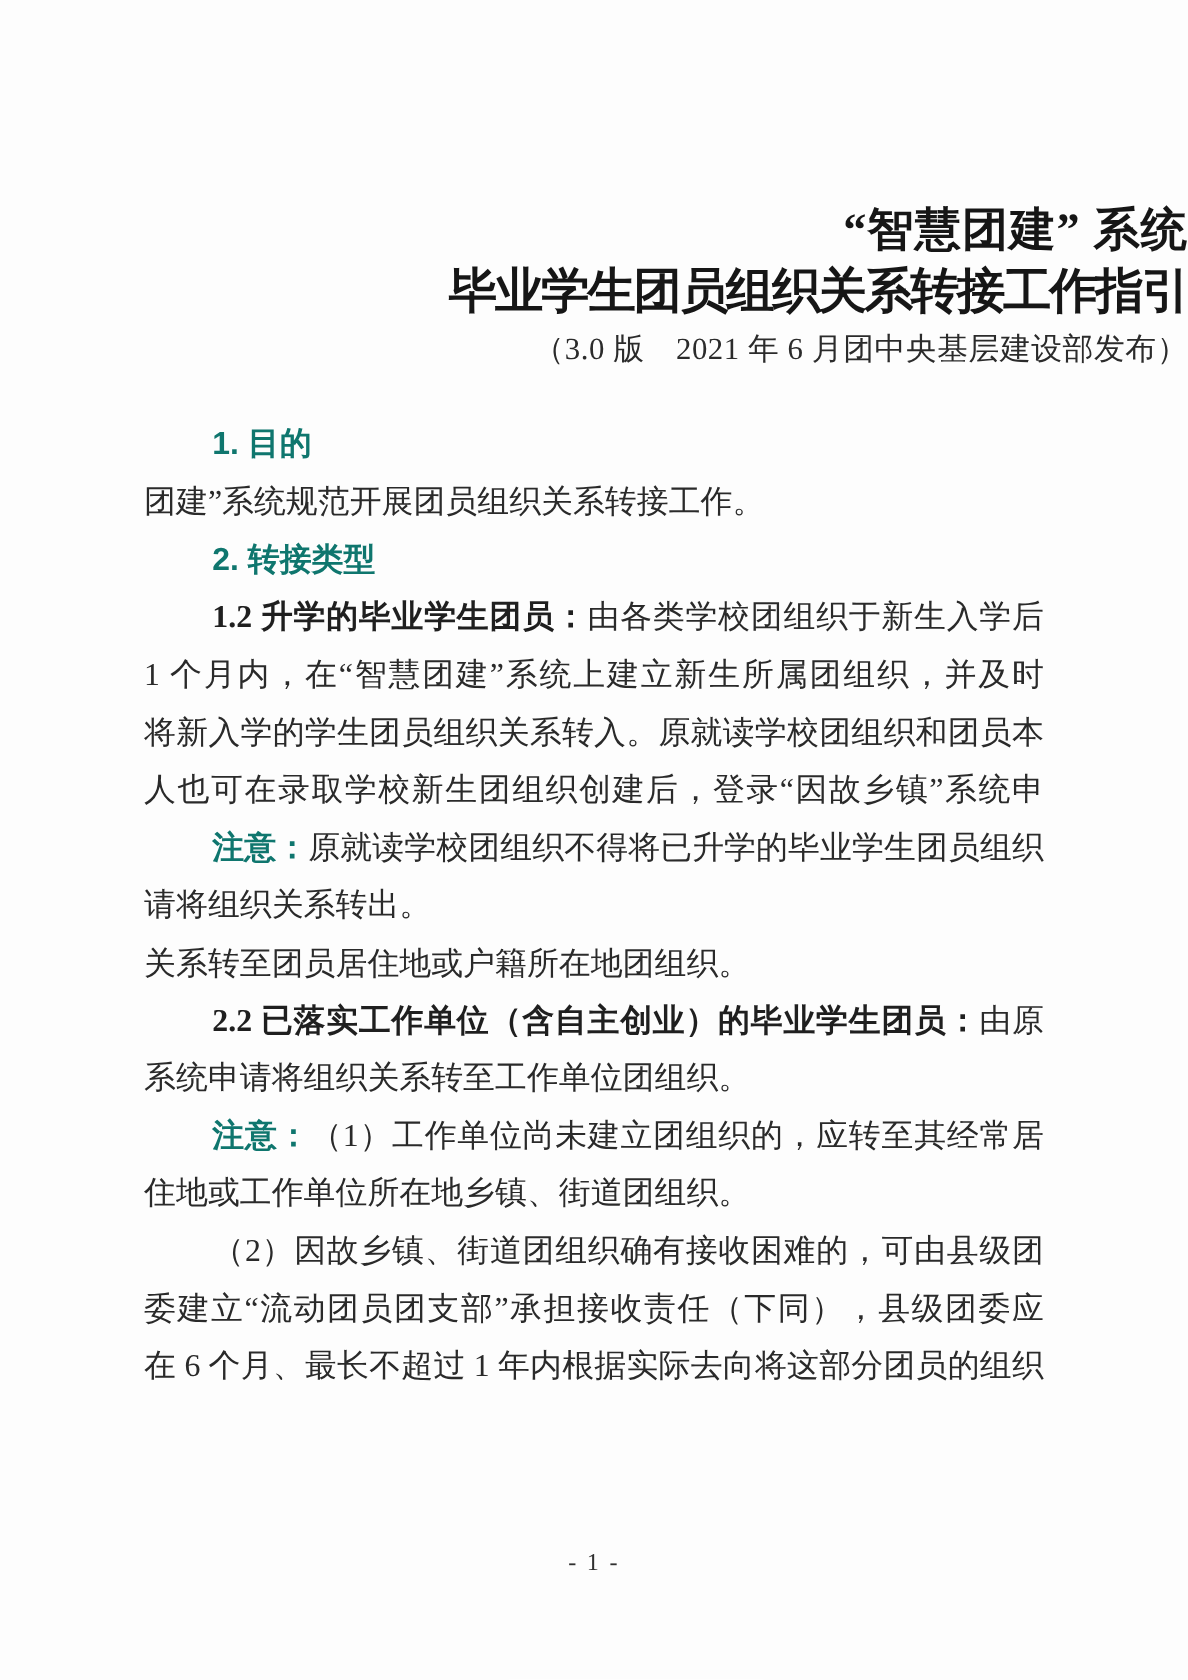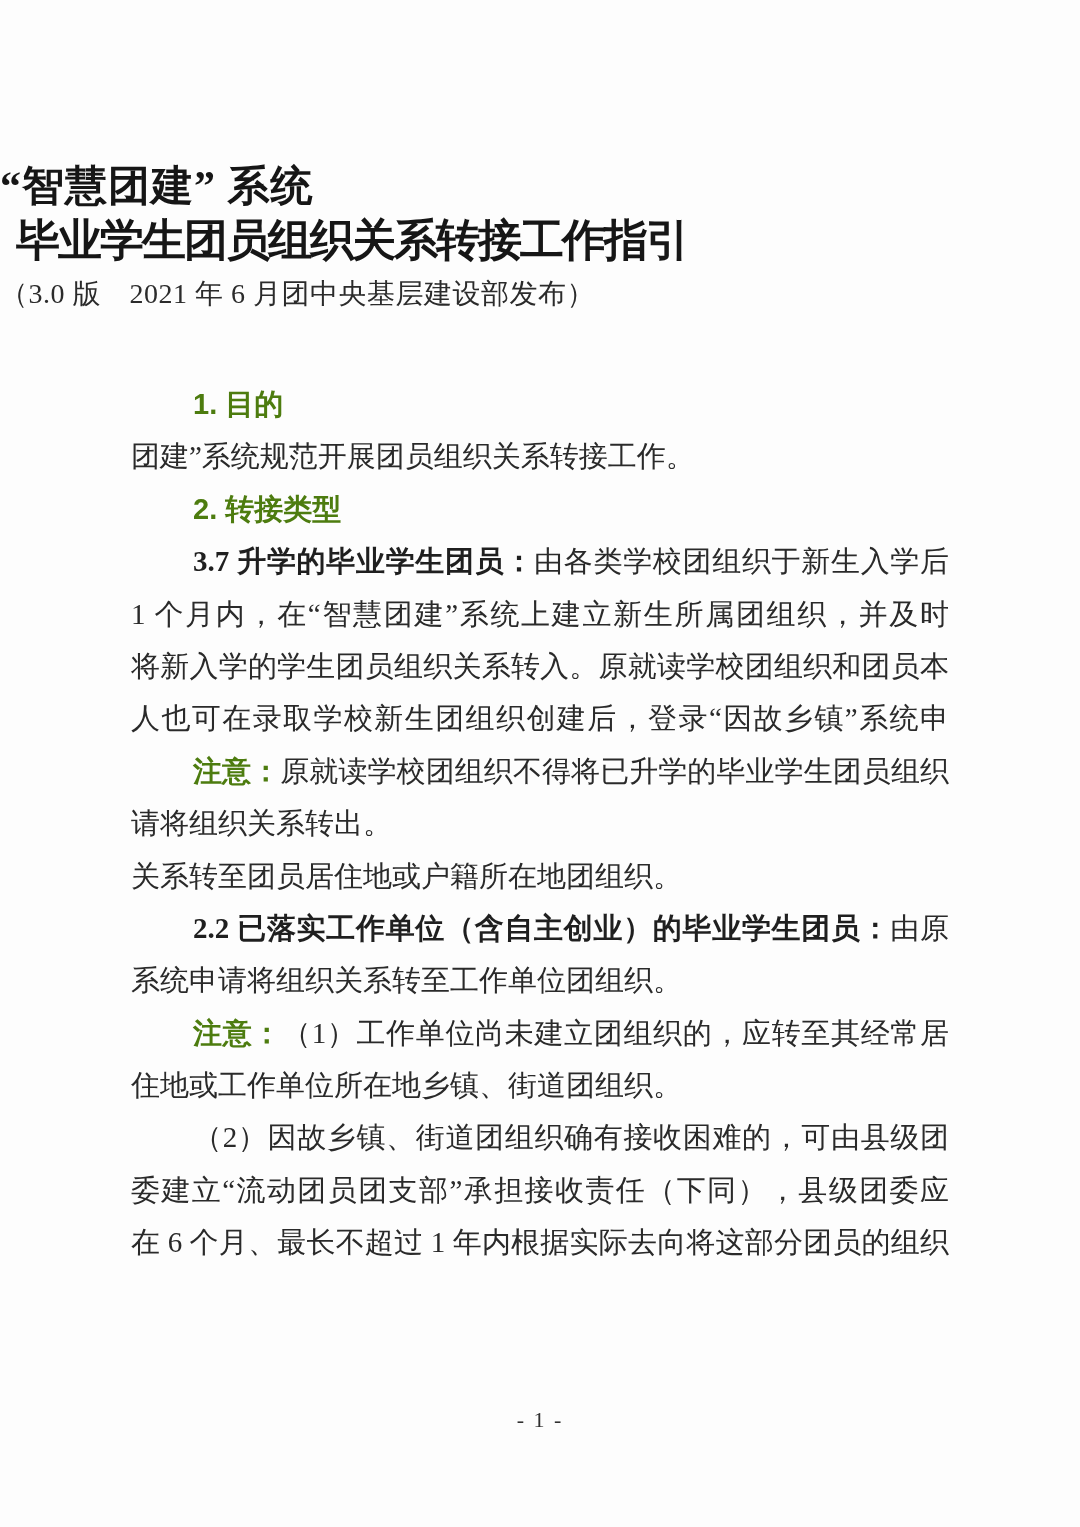--- a/index.html
+++ b/index.html
@@ -5,39 +5,39 @@
   html,body{margin:0;padding:0;background:#ffffff;}
   .page{
     position:relative;
     width:1080px;height:1527px;
     background:#fdfdfd;
     color:#242424;
     font-family:"Liberation Serif", serif;
     overflow:hidden;
   }
   .titles{
-    position:absolute;top:160px;left:0;width:100%;
-    text-align:left;color:#161616;
+    position:absolute;top:184px;left:0;width:100%;
+    text-align:right;color:#161616;
   }
   .t1{font-size:42px;font-weight:700;line-height:52px;letter-spacing:1px;}
   .t2{font-size:44px;font-weight:700;line-height:58px;letter-spacing:-2px;margin-left:16px;}
   .sub{font-size:28px;font-weight:400;line-height:40px;margin-top:4px;color:#2b2b2b;letter-spacing:0.5px;}
   .content{
     position:absolute;top:378px;left:131px;width:818px;
     font-size:29px;color:#2a2a2a;
   }
   .line{
     height:52.4px;line-height:52.4px;
     text-align:justify;text-align-last:justify;
     overflow:hidden;
   }
   .line.last{text-align:center;text-align-last:left;}
   .line.indent{text-indent:62px;}
   .line.heading{text-align:left;text-align-last:left;}
-  .hei{font-family:"Liberation Sans", sans-serif;font-weight:700;color:#4d7c0f;}
+  .hei{font-family:"Liberation Sans", sans-serif;font-weight:700;color:#0f766e;}
   .b{font-weight:700;color:#1f1f1f;}
   .footer{
     position:absolute;top:1402px;left:0;width:100%;
     text-align:center;font-size:22px;line-height:36px;color:#303030;
     letter-spacing:2px;
   }
 </style>
 </head>
 <body>
 
@@ -46,21 +46,21 @@
   <div class="titles">
     <div class="t1">“智慧团建” 系统</div>
     <div class="t2">毕业学生团员组织关系转接工作指引</div>
     <div class="sub">（3.0 版　2021 年 6 月团中央基层建设部发布）</div>
   </div>
 
   <div class="content">
       <div class="line heading indent"><span class="hei">1. 目的</span></div>
       <div class="line last"><span>团建”系统规范开展团员组织关系转接工作。</span></div>
       <div class="line heading indent"><span class="hei">2. 转接类型</span></div>
-      <div class="line indent"><span class="b">3.7 升学的毕业学生团员：</span><span>由各类学校团组织于新生入学后</span></div>
+      <div class="line indent"><span class="b">1.2 升学的毕业学生团员：</span><span>由各类学校团组织于新生入学后</span></div>
       <div class="line"><span>1 个月内，在“智慧团建”系统上建立新生所属团组织，并及时</span></div>
       <div class="line"><span>将新入学的学生团员组织关系转入。原就读学校团组织和团员本</span></div>
       <div class="line"><span>人也可在录取学校新生团组织创建后，登录“因故乡镇”系统申</span></div>
       <div class="line indent"><span class="hei">注意：</span><span>原就读学校团组织不得将已升学的毕业学生团员组织</span></div>
       <div class="line last"><span>请将组织关系转出。</span></div>
       <div class="line last"><span>关系转至团员居住地或户籍所在地团组织。</span></div>
       <div class="line indent"><span class="b">2.2 已落实工作单位（含自主创业）的毕业学生团员：</span><span>由原</span></div>
       <div class="line last"><span>系统申请将组织关系转至工作单位团组织。</span></div>
       <div class="line indent"><span class="hei">注意：</span><span>（1）工作单位尚未建立团组织的，应转至其经常居</span></div>
       <div class="line last"><span>住地或工作单位所在地乡镇、街道团组织。</span></div>

